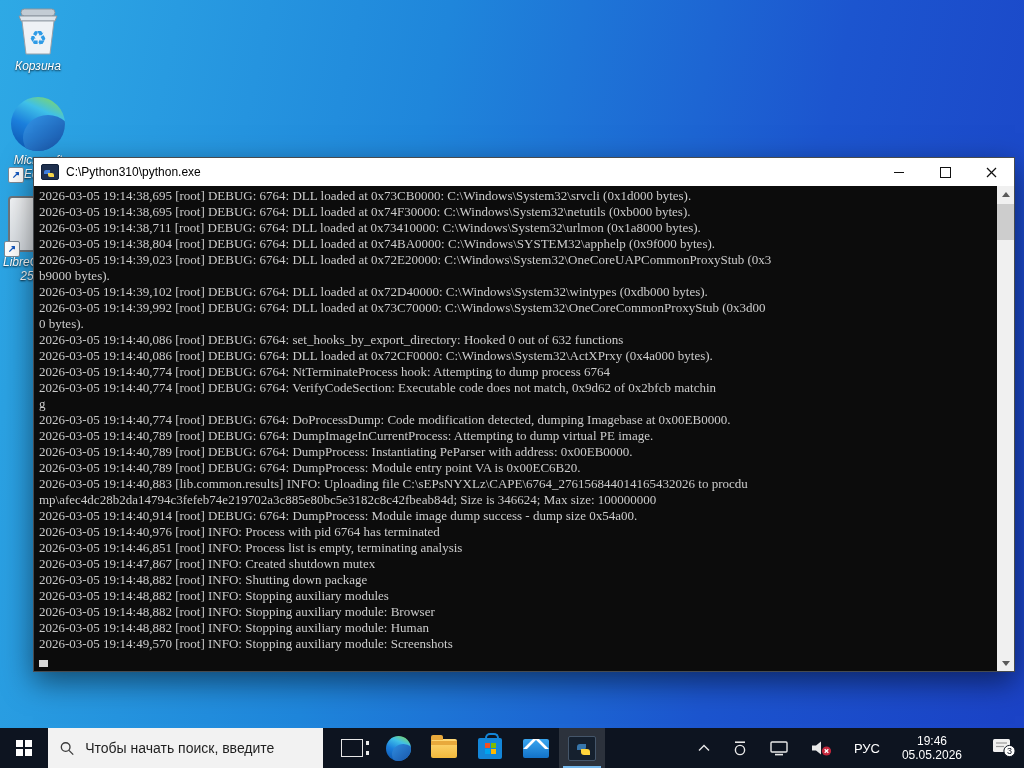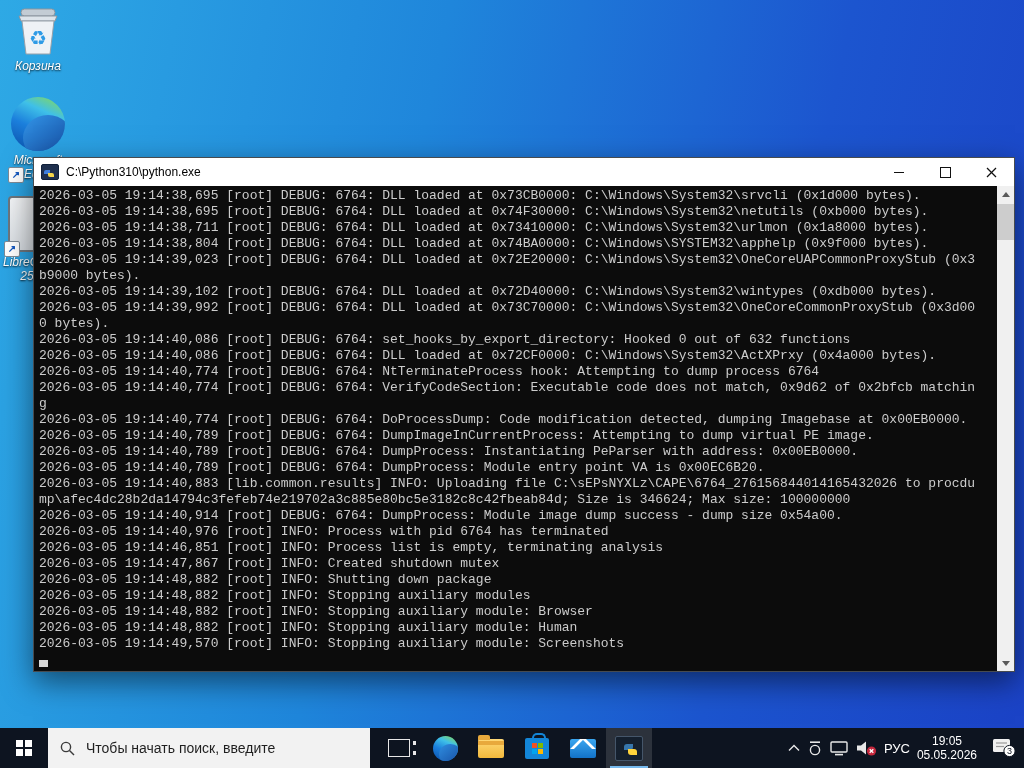--- a/index.html
+++ b/index.html
@@ -60,40 +60,40 @@
   .py-ico::before{content:"";position:absolute;left:2px;top:5px;width:6px;height:4px;border-radius:2px 0 2px 0;background:#3f7edd;}
   .py-ico::after{content:"";position:absolute;left:6px;top:8px;width:6px;height:4px;border-radius:0 2px 0 2px;background:#f4d44a;}
   .titletext{margin-left:7px;font-size:12px;color:#000;white-space:nowrap;}
   .controls{margin-left:auto;display:flex;height:100%;}
   .ctl{width:46px;height:100%;display:flex;align-items:center;justify-content:center;}
   .glyph-min{width:10px;height:1px;background:#111;}
   .glyph-max{width:9px;height:9px;border:1px solid #111;}
   .console-body{position:absolute;left:0;top:28px;right:0;bottom:0;background:#0c0c0c;}
   .console-pre{
     position:absolute;left:5px;top:2px;right:18px;bottom:0;margin:0;
-    font-family:Liberation Mono, monospace;
+    font-family:Liberation Serif, serif;
     font-size:13px;line-height:16px;color:#cccccc;white-space:pre;overflow:hidden;
   }
   .cursor{position:absolute;left:5px;top:474px;width:9px;height:7px;background:#d8d8d8;}
   .scrollbar{position:absolute;top:0;right:0;bottom:0;width:17px;background:#f0f0f0;}
   .sb-btn{position:absolute;left:0;width:17px;height:16px;display:flex;align-items:center;justify-content:center;}
   .sb-btn.up{top:0;} .sb-btn.down{bottom:0;}
   .tri-up{width:0;height:0;border-left:4px solid transparent;border-right:4px solid transparent;border-bottom:5px solid #5a5a5a;}
   .tri-down{width:0;height:0;border-left:4px solid transparent;border-right:4px solid transparent;border-top:5px solid #5a5a5a;}
   .sb-thumb{position:absolute;left:0;top:18px;width:17px;height:36px;background:#cdcdcd;}
   
   .taskbar{
     position:absolute;left:0;right:0;bottom:0;height:40px;background:#0d1420;z-index:10;
     display:flex;align-items:center;
   }
   .start-btn{width:48px;height:40px;display:flex;align-items:center;justify-content:center;}
   .win-logo{display:grid;grid-template-columns:7px 7px;grid-template-rows:7px 7px;gap:2px;}
   .win-logo span{background:#fff;display:block;}
   .searchbox{
-    width:322px;height:40px;background:#f2f2f2;display:flex;align-items:center;
+    width:275px;height:40px;background:#f2f2f2;display:flex;align-items:center;
     padding-left:12px;box-sizing:border-box;gap:9px;
   }
   .searchbox input{
     border:none;outline:none;background:transparent;font-size:14px;width:250px;
     font-family:"Liberation Sans",sans-serif;color:#1f1f1f;
   }
   .searchbox input::placeholder{color:#1f1f1f;opacity:1;}
   .appbtns{display:flex;height:40px;margin-left:6px;}
   .appcell{width:46px;height:40px;display:flex;align-items:center;justify-content:center;position:relative;}
   .appcell.active{background:rgba(255,255,255,.13);}
@@ -116,21 +116,21 @@
   .mailenv::before{content:"";position:absolute;left:-4px;top:-12px;width:34px;height:22px;transform:rotate(0deg);
     background:linear-gradient(135deg,transparent 46%,#fff 47%,#fff 53%,transparent 54%),
                linear-gradient(225deg,transparent 46%,#fff 47%,#fff 53%,transparent 54%);}
   .pycon{position:relative;width:26px;height:23px;background:#15202e;border:1px solid #45566a;border-radius:2px;}
   .pycon::before{content:"";position:absolute;left:8px;top:7px;width:9px;height:6px;border-radius:3px 0 3px 0;background:#3776ab;}
   .pycon::after{content:"";position:absolute;left:12px;top:12px;width:9px;height:6px;border-radius:0 3px 0 3px;background:#ffd43b;}
   .tvicon{position:relative;width:20px;height:16px;border:1.5px solid #e8e8e8;}
   .tvicon::before{content:"";position:absolute;right:-7px;top:1px;width:3px;height:4px;background:#e8e8e8;}
   .tvicon::after{content:"";position:absolute;right:-7px;bottom:1px;width:3px;height:4px;background:#e8e8e8;}
   
-  .tray{margin-left:auto;display:flex;align-items:center;height:40px;gap:7px;padding-right:6px;}
+  .tray{margin-left:auto;display:flex;align-items:center;height:40px;gap:22px;padding-right:6px;}
   .lang{color:#fff;font-size:13px;}
   .clock{color:#fff;font-size:12px;line-height:14px;text-align:center;}
   .traybtn{display:flex;align-items:center;justify-content:center;}
 </style>
 </head>
 <body>
 
 <div class="desktop">
 
   <div class="desk-icon" style="left:6px;top:6px;">
@@ -292,21 +292,21 @@
     </div>
     <div class="traybtn">
       <svg width="21" height="16" viewBox="0 0 21 16">
         <polygon points="1,5.5 5,5.5 10,1.5 10,14.5 5,10.5 1,10.5" fill="#e8e8e8"></polygon>
         <circle cx="15.5" cy="11" r="4.6" fill="#c4273c"></circle>
         <path d="M13.7 9.2 L17.3 12.8 M17.3 9.2 L13.7 12.8" stroke="#fff" stroke-width="1.3"></path>
       </svg>
     </div>
     <div class="lang">РУС</div>
     <div class="clock">
-      <div>19:05</div>
+      <div>19:46</div>
       <div>05.05.2026</div>
     </div>
     <div class="traybtn" style="margin-left:8px;">
       <svg width="26" height="20" viewBox="0 0 26 20">
         <rect x="1" y="1" width="17" height="13" rx="1.5" fill="#f0f0f0"></rect>
         <line x1="4" y1="5" x2="15" y2="5" stroke="#9a9a9a" stroke-width="1.2"></line>
         <line x1="4" y1="8.5" x2="12" y2="8.5" stroke="#9a9a9a" stroke-width="1.2"></line>
         <circle cx="17.5" cy="13" r="5.6" fill="#fff" stroke="#0d1420" stroke-width="1"></circle>
         <text x="17.5" y="16.2" font-size="9" text-anchor="middle" fill="#0d1420">3</text>
       </svg>

